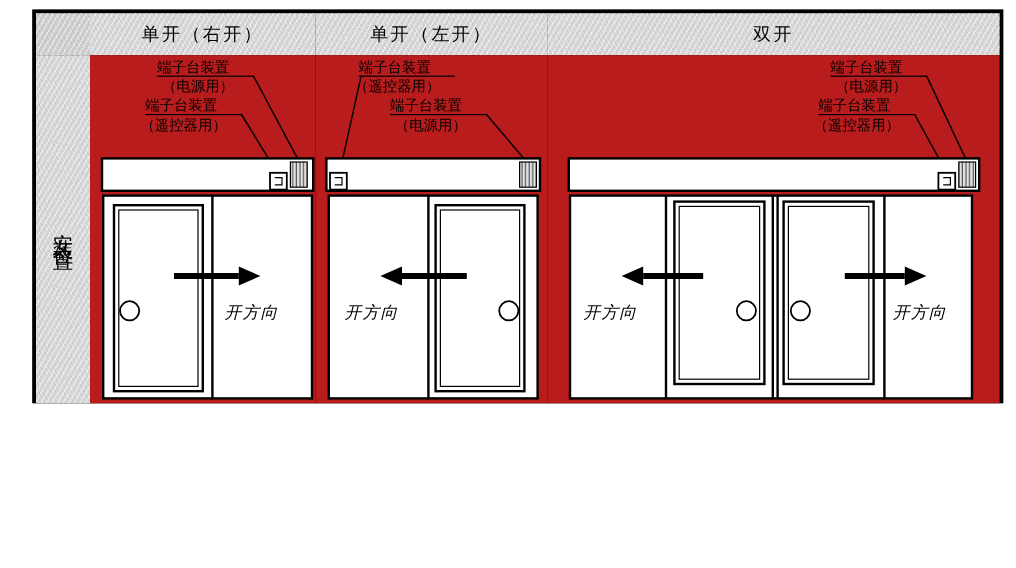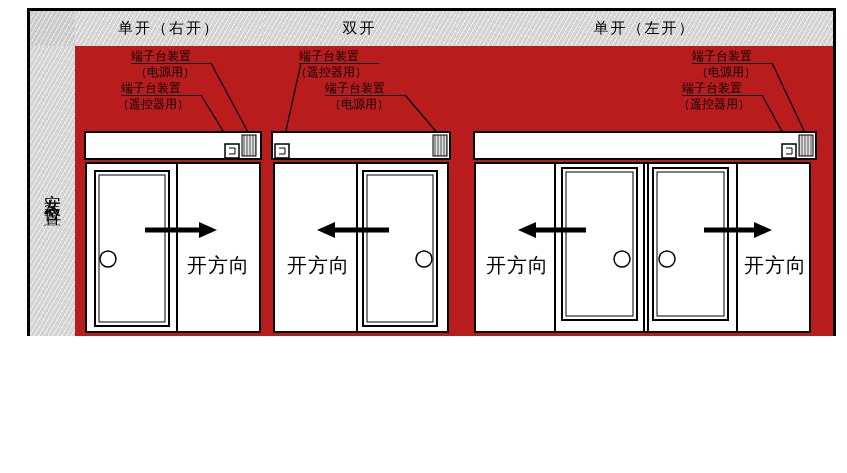--- a/index.html
+++ b/index.html
@@ -24,21 +24,21 @@
   }
   .corner{background-color:#cfcfcf;}
   .hcell{display:flex;align-items:center;justify-content:center;
     font-size:15px;letter-spacing:2px;}
   .vcell{display:flex;align-items:center;justify-content:center;}
   .vlabel{writing-mode:vertical-rl;text-orientation:upright;
     font-size:17px;letter-spacing:5px;line-height:1;}
   .diag{position:absolute;left:0;top:0;}
   .tlabel{position:absolute;font-size:12px;line-height:14px;white-space:nowrap;}
   .und{border-bottom:1px solid #000;display:block;}
-  .opendir{position:absolute;font-size:20px;letter-spacing:1px;white-space:nowrap;}
+  .opendir{position:absolute;font-size:14px;letter-spacing:1px;white-space:nowrap;font-style:italic;}
   .boltlbl{position:absolute;font-size:12px;line-height:13px;border-bottom:1px solid #000;
     padding:0 3px 1px 3px;white-space:nowrap;}
   svg .s1{stroke:#000;stroke-width:1;fill:none;}
   svg .s15{stroke:#000;stroke-width:1.5;fill:#fff;}
   svg .s2{stroke:#000;stroke-width:2;fill:#fff;}
   svg .ld{stroke:#000;stroke-width:1.2;fill:none;}
   svg .ar{stroke:#000;stroke-width:5;fill:none;}
   svg .ah{fill:#000;stroke:none;}
   svg .m{stroke:#444;stroke-width:1.4;fill:#fff;}
   svg .mt{stroke:#444;stroke-width:1.4;fill:none;}
@@ -74,24 +74,24 @@
   </defs>
 </svg>
 
 <div class="table">
 
   <div class="cell gray corner"></div>
   <div class="cell gray hcell">
     <span>单开（右开）</span>
   </div>
   <div class="cell gray hcell">
+    <span>单开（左开）</span>
+  </div>
+  <div class="cell gray hcell">
     <span>双开</span>
-  </div>
-  <div class="cell gray hcell">
-    <span>单开（左开）</span>
   </div>
 
   <div class="cell gray vcell">
     <span class="vlabel">安装位置</span>
   </div>
 
   <div class="cell">
     <svg class="diag" width="188" height="290">
       <line x1="136" y1="17" x2="174" y2="88" class="ld"></line>
       <line x1="126" y1="49" x2="156" y2="98" class="ld"></line>

